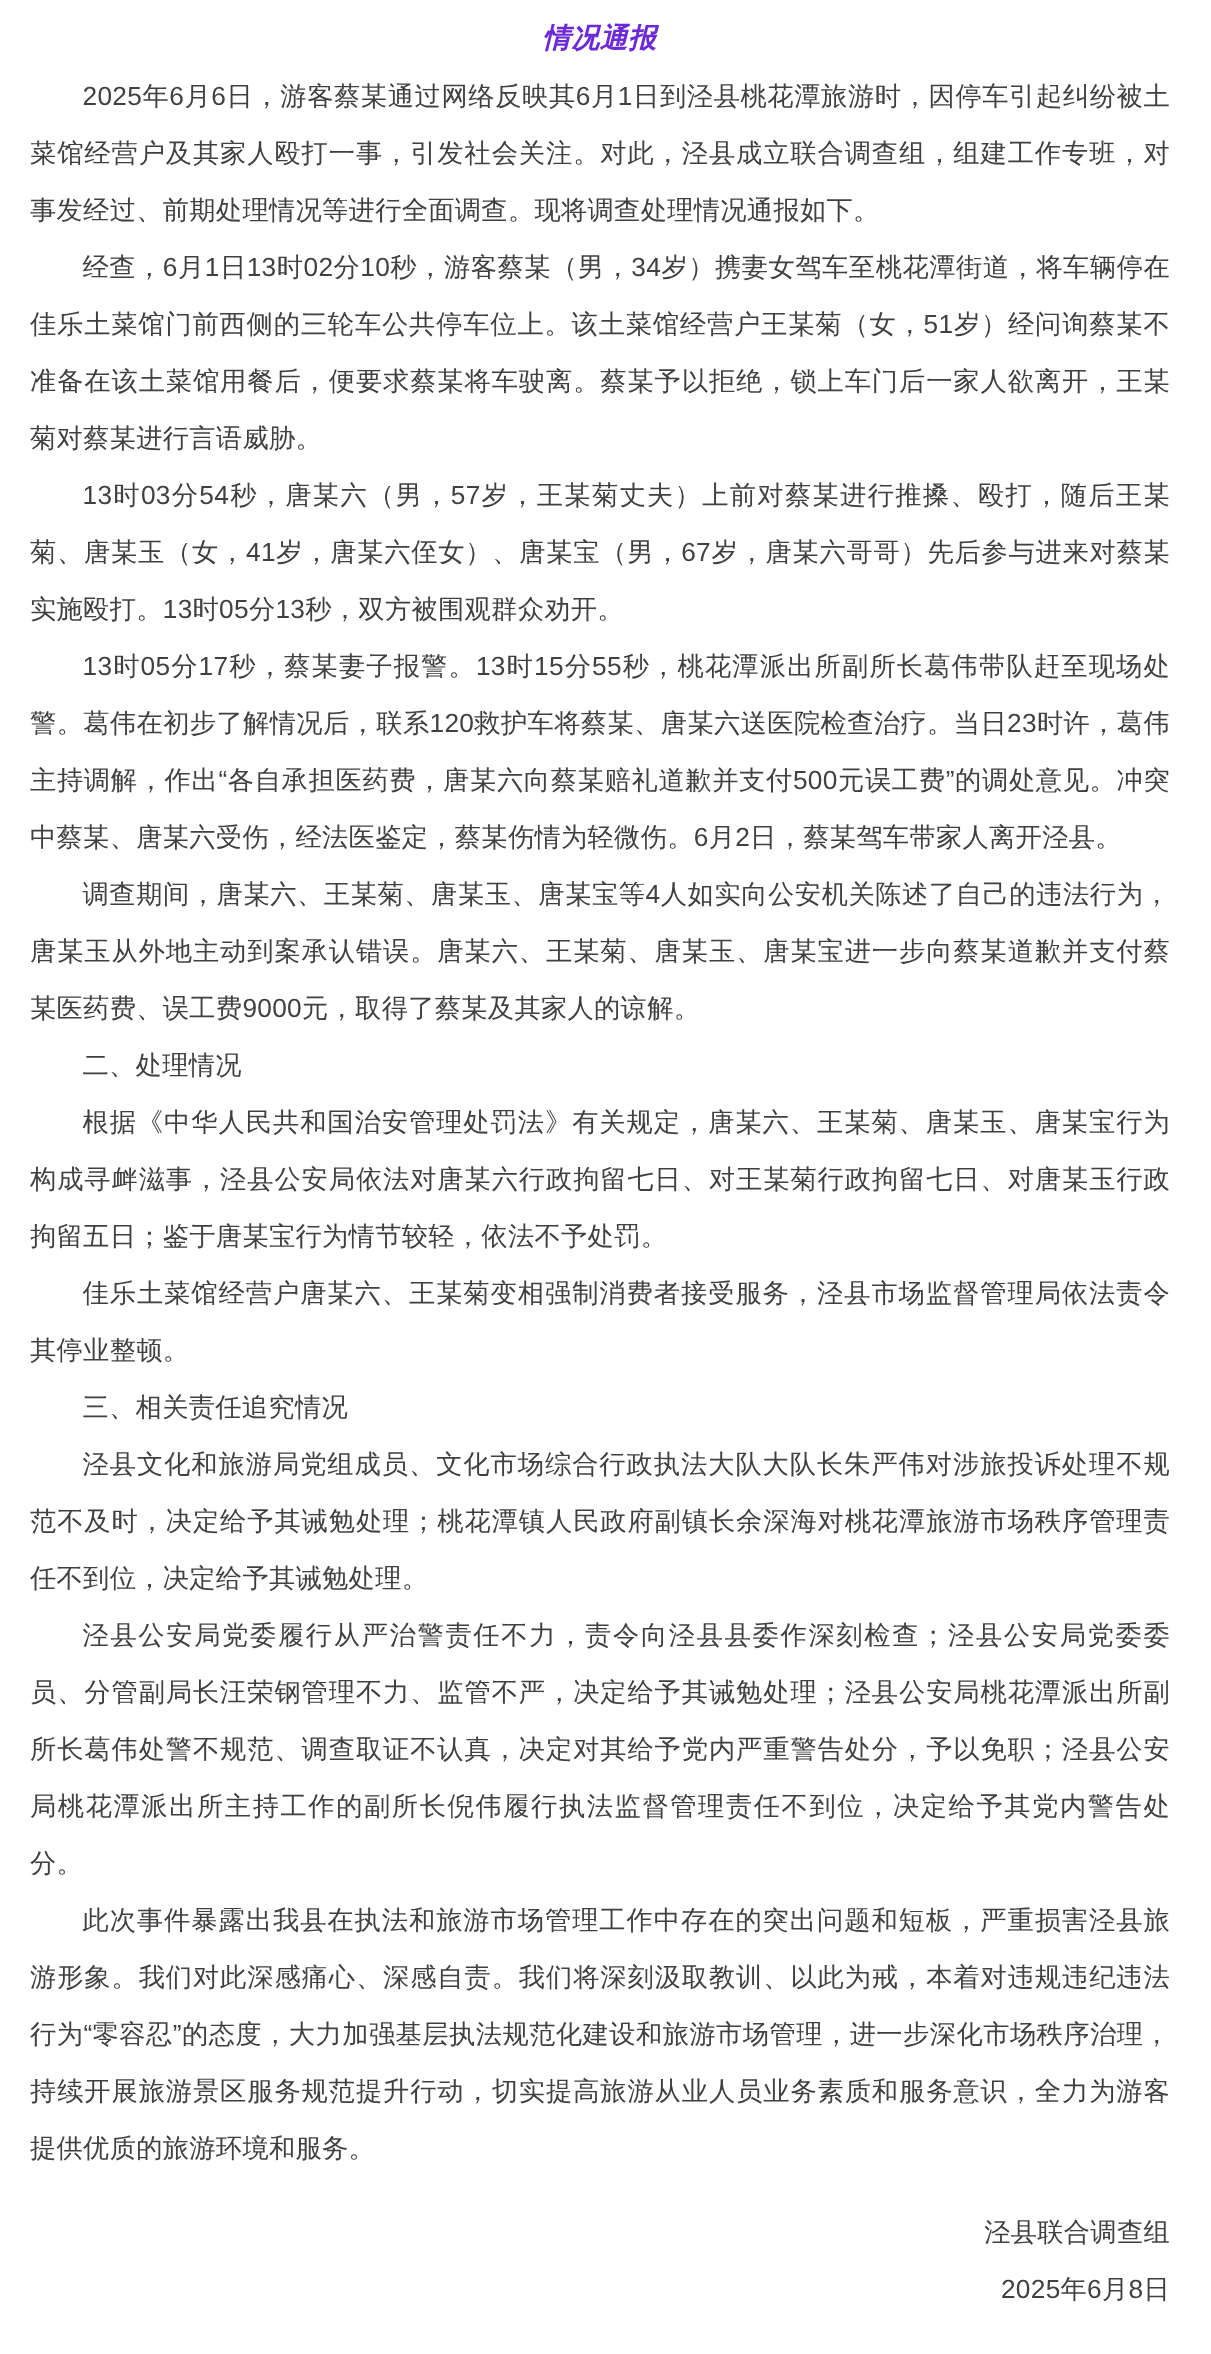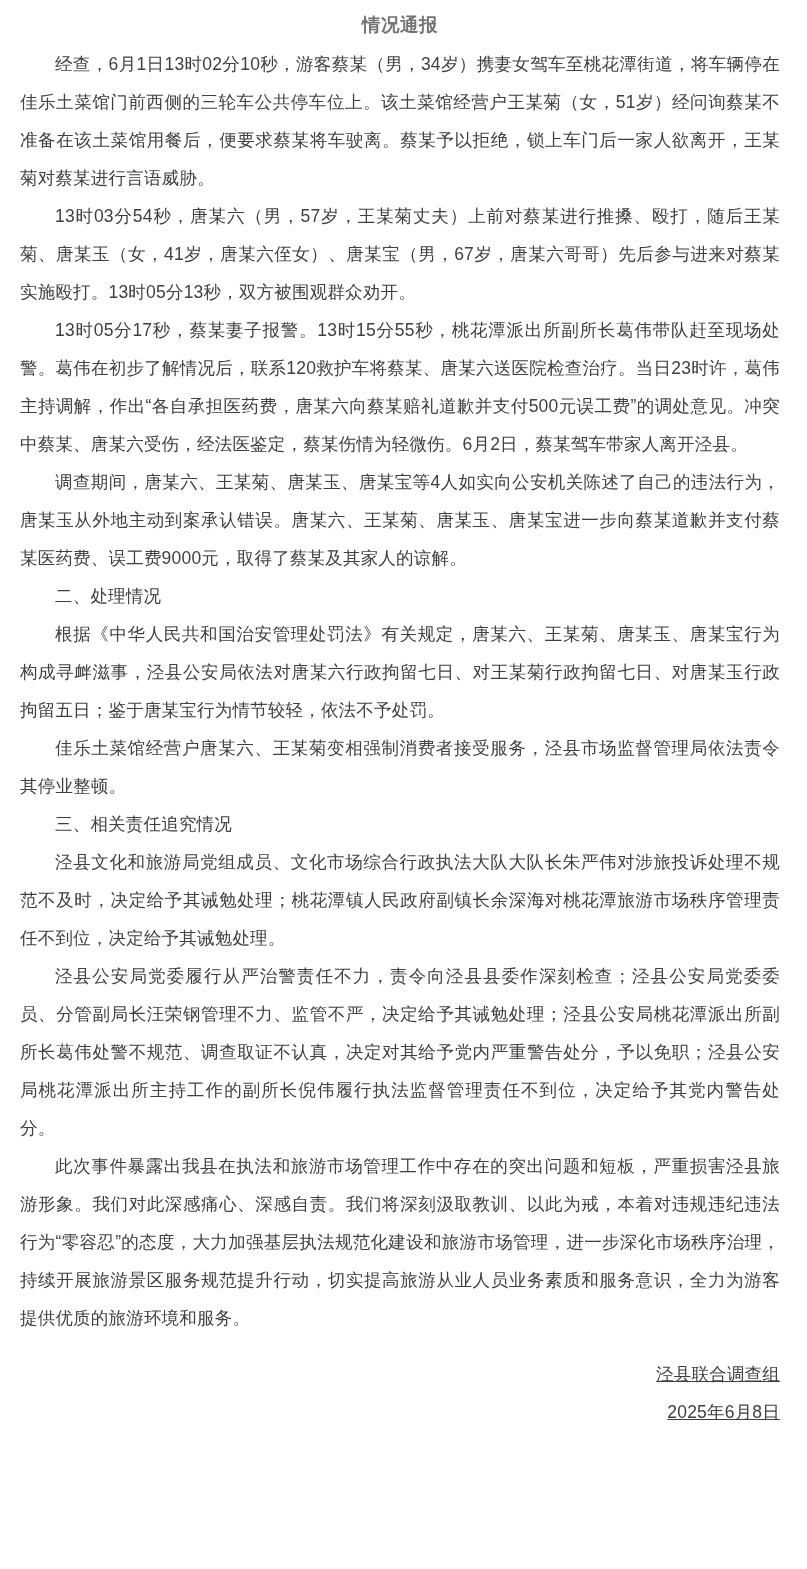--- a/index.html
+++ b/index.html
@@ -19,49 +19,50 @@
     font-size: 17.5px;
     color: #404040;
     background: #ffffff;
   }
   .title {
     margin: 0 0 8px 0;
     font-size: 18.5px;
     font-weight: 700;
     line-height: 25px;
     text-align: center;
-    color: #737373;
+    color: #6d28d9;
     letter-spacing: 0.5px;
+    font-style: italic;
   }
   .para {
     margin: 0;
     line-height: 38px;
     text-align: justify;
     text-justify: inter-ideograph;
     text-indent: 2em;
     letter-spacing: 0.2px;
     word-break: break-all;
   }
   .signature {
     margin-top: 18px;
     text-align: right;
   }
   .signature p {
     margin: 0;
     line-height: 38px;
     letter-spacing: 0.2px;
-    text-decoration: underline;
   }
 </style>
 </head>
 <body>
 
 <div class="doc">
   <h1 class="title">情况通报</h1>
 
+  <p class="para">2025年6月6日，游客蔡某通过网络反映其6月1日到泾县桃花潭旅游时，因停车引起纠纷被土菜馆经营户及其家人殴打一事，引发社会关注。对此，泾县成立联合调查组，组建工作专班，对事发经过、前期处理情况等进行全面调查。现将调查处理情况通报如下。</p>
   <p class="para">经查，6月1日13时02分10秒，游客蔡某（男，34岁）携妻女驾车至桃花潭街道，将车辆停在佳乐土菜馆门前西侧的三轮车公共停车位上。该土菜馆经营户王某菊（女，51岁）经问询蔡某不准备在该土菜馆用餐后，便要求蔡某将车驶离。蔡某予以拒绝，锁上车门后一家人欲离开，王某菊对蔡某进行言语威胁。</p>
   <p class="para">13时03分54秒，唐某六（男，57岁，王某菊丈夫）上前对蔡某进行推搡、殴打，随后王某菊、唐某玉（女，41岁，唐某六侄女）、唐某宝（男，67岁，唐某六哥哥）先后参与进来对蔡某实施殴打。13时05分13秒，双方被围观群众劝开。</p>
   <p class="para">13时05分17秒，蔡某妻子报警。13时15分55秒，桃花潭派出所副所长葛伟带队赶至现场处警。葛伟在初步了解情况后，联系120救护车将蔡某、唐某六送医院检查治疗。当日23时许，葛伟主持调解，作出“各自承担医药费，唐某六向蔡某赔礼道歉并支付500元误工费”的调处意见。冲突中蔡某、唐某六受伤，经法医鉴定，蔡某伤情为轻微伤。6月2日，蔡某驾车带家人离开泾县。</p>
   <p class="para">调查期间，唐某六、王某菊、唐某玉、唐某宝等4人如实向公安机关陈述了自己的违法行为，唐某玉从外地主动到案承认错误。唐某六、王某菊、唐某玉、唐某宝进一步向蔡某道歉并支付蔡某医药费、误工费9000元，取得了蔡某及其家人的谅解。</p>
   <p class="para">二、处理情况</p>
   <p class="para">根据《中华人民共和国治安管理处罚法》有关规定，唐某六、王某菊、唐某玉、唐某宝行为构成寻衅滋事，泾县公安局依法对唐某六行政拘留七日、对王某菊行政拘留七日、对唐某玉行政拘留五日；鉴于唐某宝行为情节较轻，依法不予处罚。</p>
   <p class="para">佳乐土菜馆经营户唐某六、王某菊变相强制消费者接受服务，泾县市场监督管理局依法责令其停业整顿。</p>
   <p class="para">三、相关责任追究情况</p>
   <p class="para">泾县文化和旅游局党组成员、文化市场综合行政执法大队大队长朱严伟对涉旅投诉处理不规范不及时，决定给予其诫勉处理；桃花潭镇人民政府副镇长余深海对桃花潭旅游市场秩序管理责任不到位，决定给予其诫勉处理。</p>
   <p class="para">泾县公安局党委履行从严治警责任不力，责令向泾县县委作深刻检查；泾县公安局党委委员、分管副局长汪荣钢管理不力、监管不严，决定给予其诫勉处理；泾县公安局桃花潭派出所副所长葛伟处警不规范、调查取证不认真，决定对其给予党内严重警告处分，予以免职；泾县公安局桃花潭派出所主持工作的副所长倪伟履行执法监督管理责任不到位，决定给予其党内警告处分。</p>

